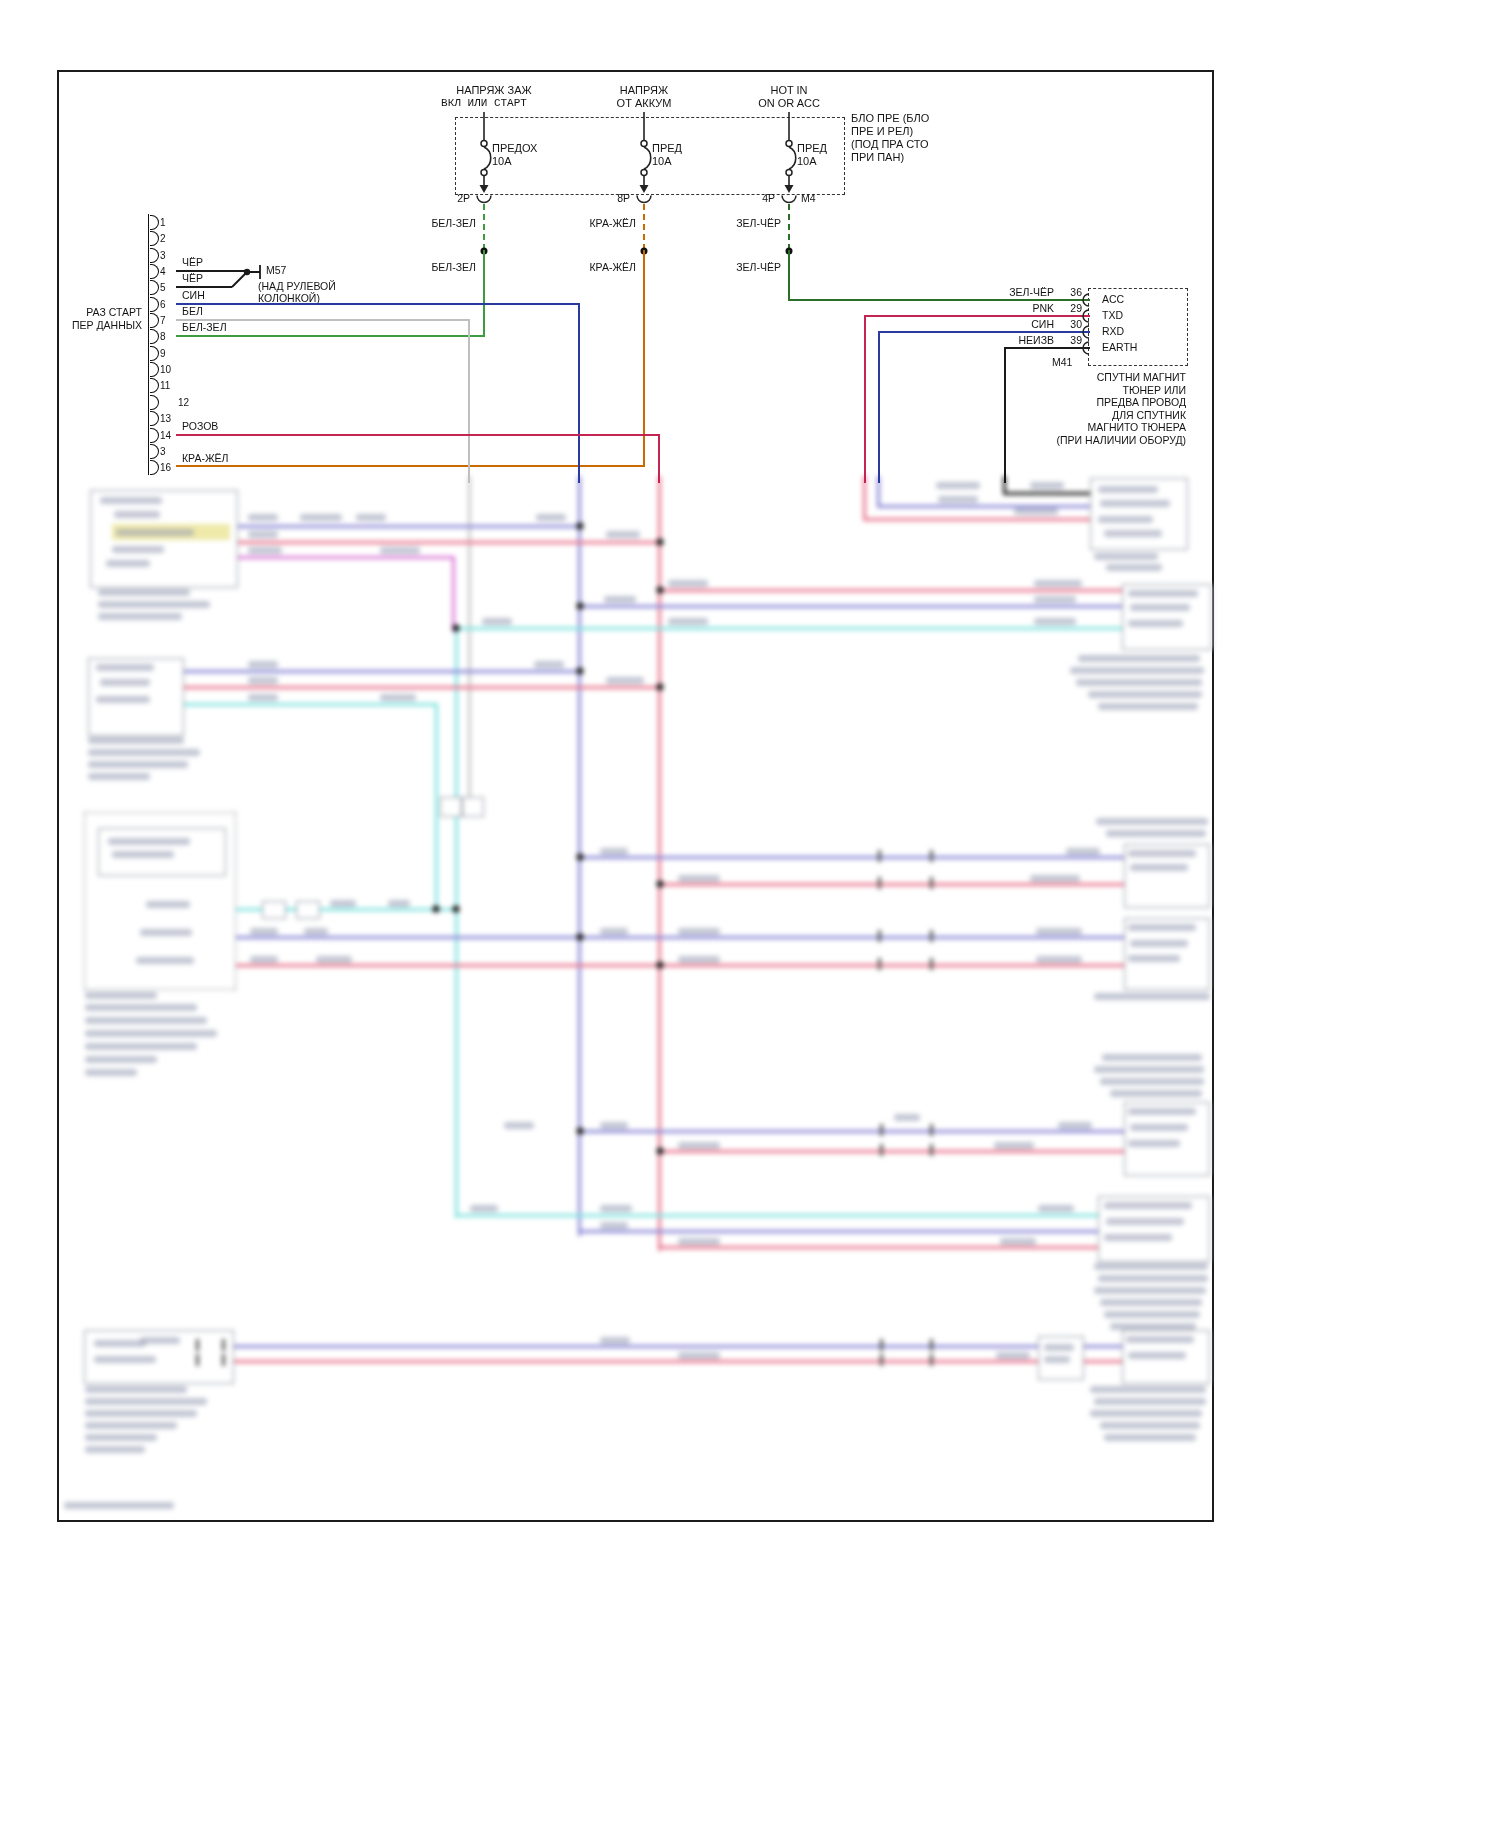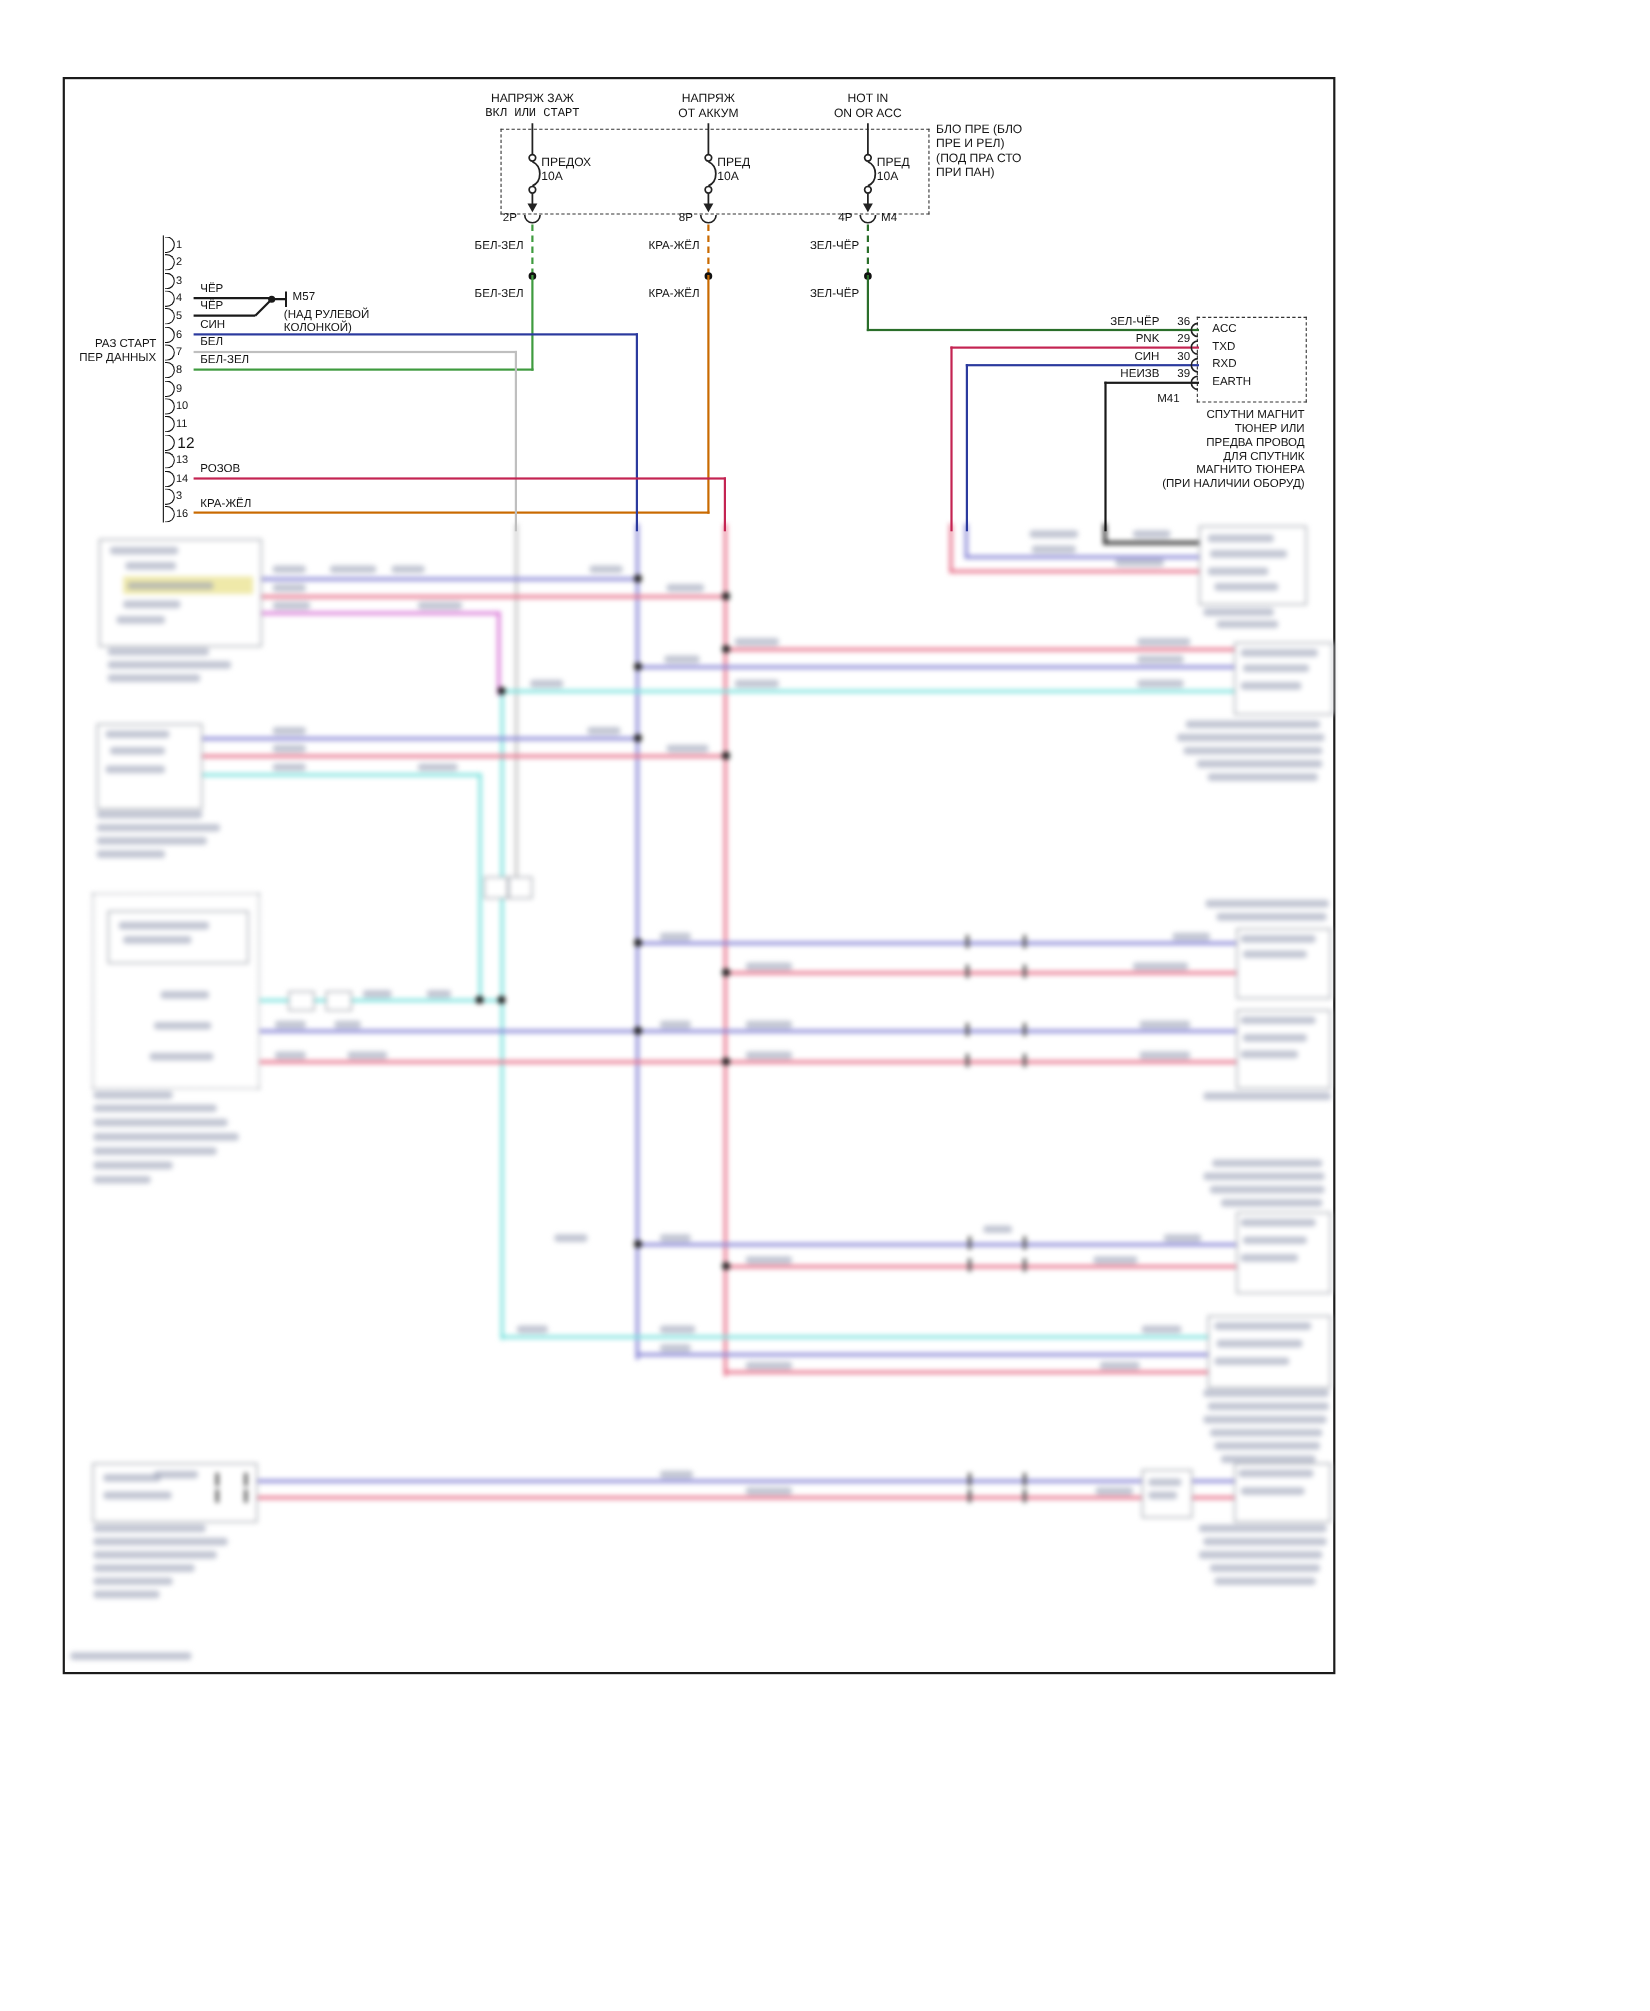--- a/index.html
+++ b/index.html
@@ -285,21 +285,21 @@
     <div class="tunerbox"></div>
     <div class="txt" style="left:1052px;top:356px;font-size:10.5px">M41</div>
     <div class="txt" style="left:1026px;top:371px;width:160px;text-align:right;font-size:10.5px;line-height:12.5px">
       <div>СПУТНИ МАГНИТ</div>
       <div>ТЮНЕР ИЛИ</div>
       <div>ПРЕДВА ПРОВОД</div>
       <div>ДЛЯ СПУТНИК</div>
       <div>МАГНИТО ТЮНЕРА</div>
       <div>(ПРИ НАЛИЧИИ ОБОРУД)</div>
     </div>
-  <div class="txt" style="left: 414px; top: 84px; width: 140px; text-align: center;">НАПРЯЖ ЗАЖ</div>
+  <div class="txt" style="left: 424px; top: 84px; width: 140px; text-align: center;">НАПРЯЖ ЗАЖ</div>
       <div class="txt" style="left: 414px; top: 97px; width: 140px; text-align: center; font-family: Liberation Mono, monospace;">ВКЛ ИЛИ СТАРТ</div>
       <svg width="30" height="88" style="left: 469px; top: 106px;">
         <line x1="15" y1="6" x2="15" y2="34" stroke="#222" stroke-width="1.6"></line>
         <circle cx="15" cy="37.5" r="3" fill="none" stroke="#222" stroke-width="1.5"></circle>
         <path d="M15 41 C 24 45 24 59 15 63" fill="none" stroke="#222" stroke-width="1.6"></path>
         <circle cx="15" cy="66.5" r="3" fill="none" stroke="#222" stroke-width="1.5"></circle>
         <line x1="15" y1="70" x2="15" y2="80" stroke="#222" stroke-width="1.6"></line>
         <polygon points="10.5,79 19.5,79 15,87" fill="#222"></polygon>
       </svg>
       <div class="txt" style="left: 492px; top: 142px; width: 60px; text-align: left;">ПРЕДОХ</div>
@@ -392,21 +392,21 @@
       <div class="pbr" style="left: 150px; top: 329px;"></div>
       <div class="txt" style="left: 160px; top: 330px; width: 18px; text-align: left; font-size: 10px;">8</div>
       <div class="txt" style="left: 182px; top: 321px; width: 90px; text-align: left; font-size: 10.5px;">БЕЛ-ЗЕЛ</div>
       <div class="pbr" style="left: 150px; top: 346px;"></div>
       <div class="txt" style="left: 160px; top: 347px; width: 18px; text-align: left; font-size: 10px;">9</div>
       <div class="pbr" style="left: 150px; top: 362px;"></div>
       <div class="txt" style="left: 160px; top: 363px; width: 18px; text-align: left; font-size: 10px;">10</div>
       <div class="pbr" style="left: 150px; top: 378px;"></div>
       <div class="txt" style="left: 160px; top: 379px; width: 18px; text-align: left; font-size: 10px;">11</div>
       <div class="pbr" style="left: 150px; top: 395px;"></div>
-      <div class="txt" style="left: 160px; top: 396px; width: 18px; text-align: center; font-size: 14px;">12</div>
+      <div class="txt" style="left: 160px; top: 396px; width: 18px; text-align: left; font-size: 10px; padding-left: 18px;">12</div>
       <div class="pbr" style="left: 150px; top: 411px;"></div>
       <div class="txt" style="left: 160px; top: 412px; width: 18px; text-align: left; font-size: 10px;">13</div>
       <div class="pbr" style="left: 150px; top: 428px;"></div>
       <div class="txt" style="left: 160px; top: 429px; width: 18px; text-align: left; font-size: 10px;">14</div>
       <div class="txt" style="left: 182px; top: 420px; width: 90px; text-align: left; font-size: 10.5px;">РОЗОВ</div>
       <div class="pbr" style="left: 150px; top: 444px;"></div>
       <div class="txt" style="left: 160px; top: 445px; width: 18px; text-align: left; font-size: 10px;">3</div>
       <div class="pbr" style="left: 150px; top: 460px;"></div>
       <div class="txt" style="left: 160px; top: 461px; width: 18px; text-align: left; font-size: 10px;">16</div>
       <div class="txt" style="left: 182px; top: 452px; width: 90px; text-align: left; font-size: 10.5px;">КРА-ЖЁЛ</div>

